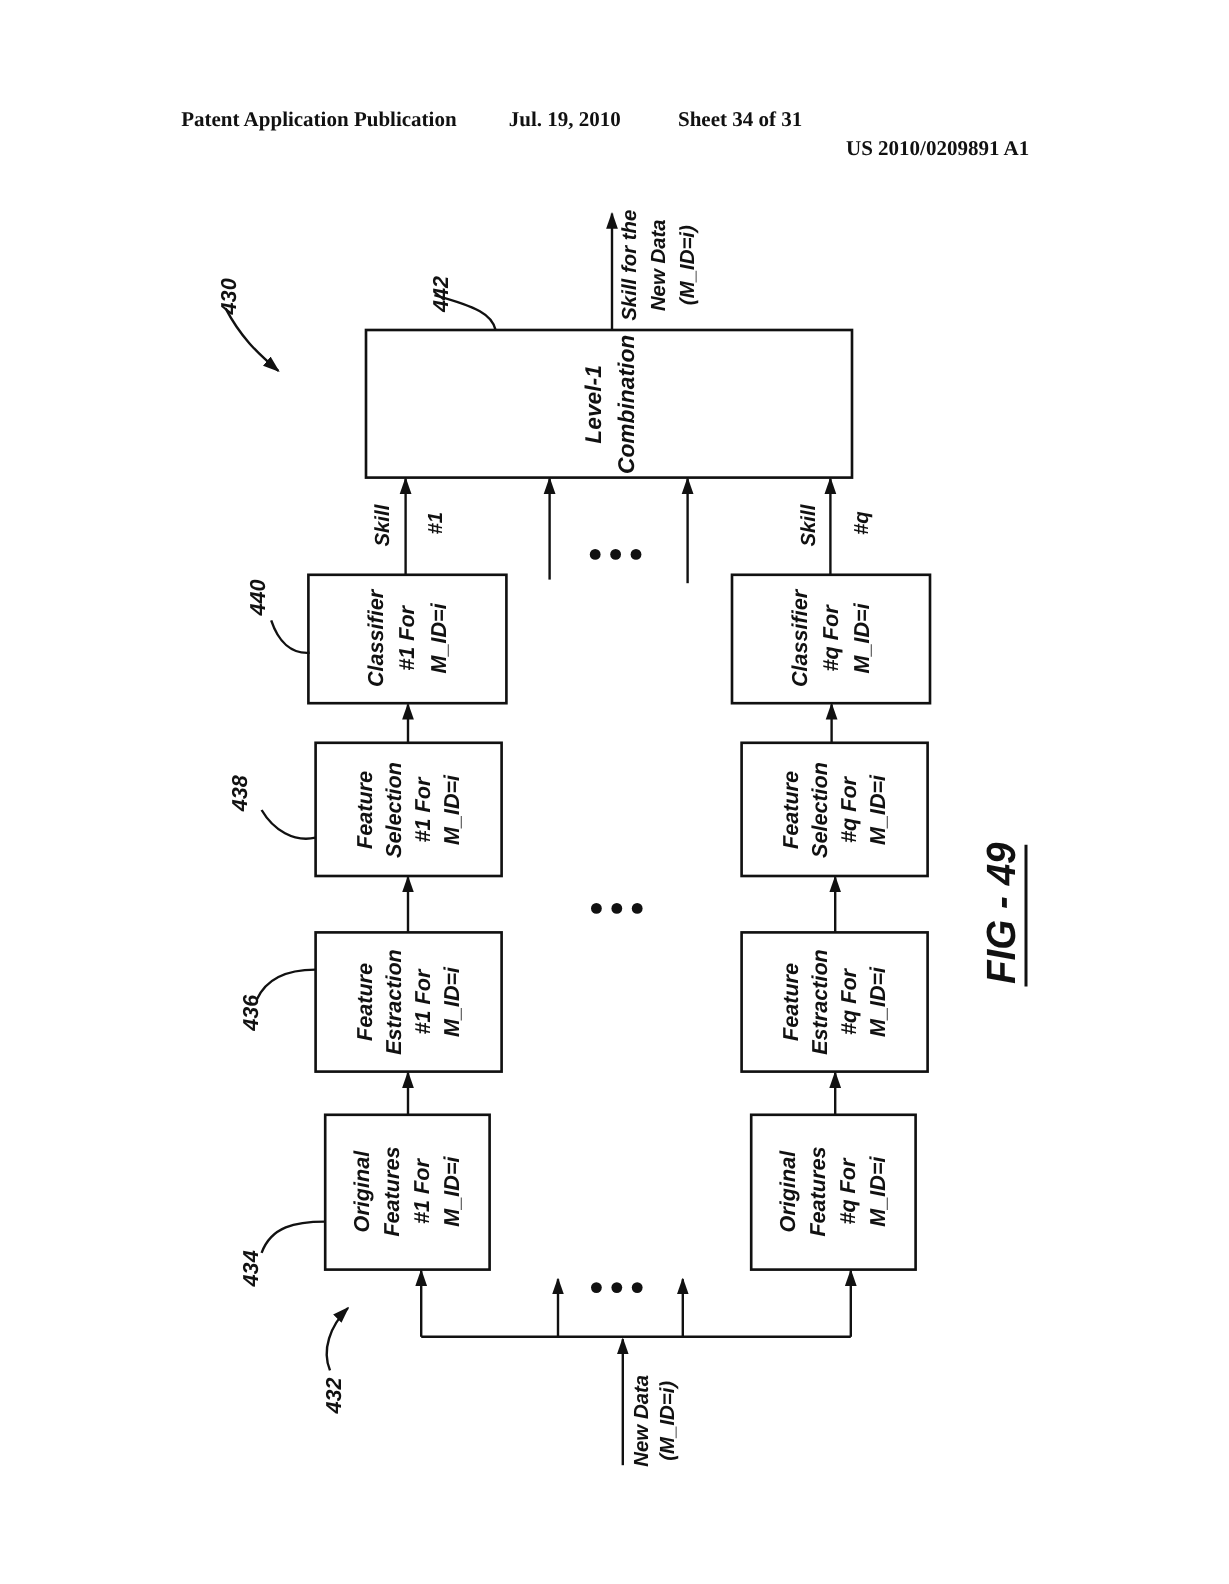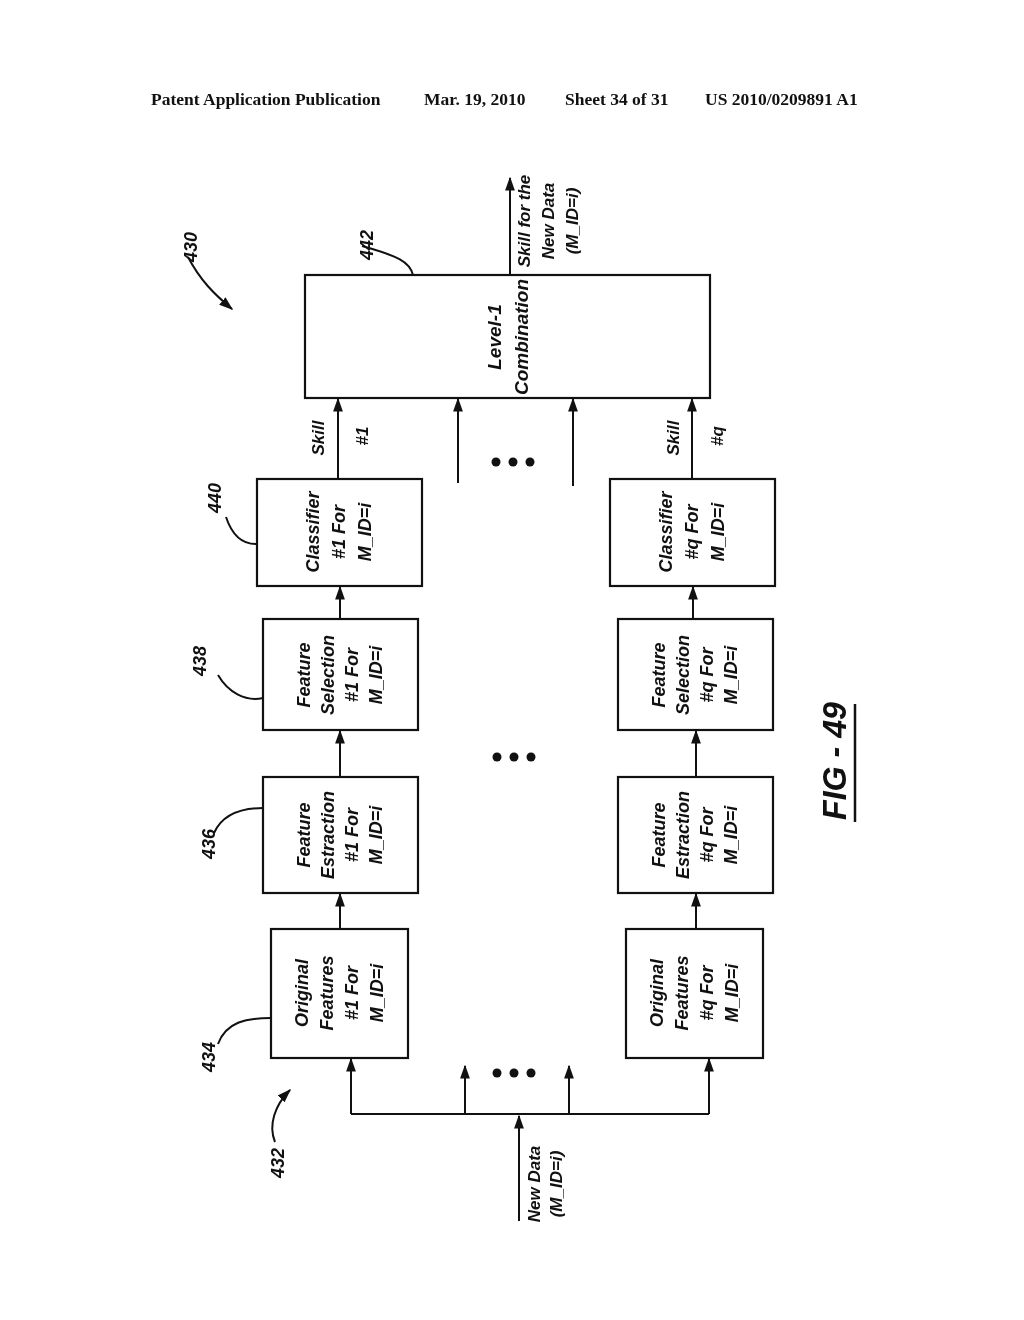--- a/index.html
+++ b/index.html
@@ -9,23 +9,23 @@
   .lbl { font-family: "Liberation Sans", sans-serif; font-style: italic; font-weight: bold; fill: #111; }
   .ref { font-family: "Liberation Sans", sans-serif; font-style: italic; font-weight: bold; fill: #111; font-size: 18px; }
   .box { fill: #fff; stroke: #111; stroke-width: 2.2; }
   .ln { stroke: #111; stroke-width: 2; fill: none; }
   .lead { stroke: #111; stroke-width: 2; fill: none; }
 </style>
 </head>
 <body>
 
 <div class="hdr" style="left:131px;margin-left:20px;">Patent Application Publication</div>
-<div class="hdr" style="left:424px;">Mar. 19, 2010</div>
+<div class="hdr" style="left:424px;">Jul. 19, 2010</div>
 <div class="hdr" style="left:565px;">Sheet 34 of 31</div>
-<div class="hdr" style="left:705px;">US 2010/0209891 A1</div>
+<div class="hdr" style="left:705px;margin-top:24px;">US 2010/0209891 A1</div>
 
 <svg id="diagram" width="1024" height="1320" xmlns="http://www.w3.org/2000/svg">
   <defs>
     <marker id="arr" viewBox="0 0 10 10" refX="9" refY="5" markerWidth="7" markerHeight="9" orient="auto-start-reverse">
       <path d="M0,1.5 L10,5 L0,8.5 z" fill="#111"></path>
     </marker>
   </defs>
 
   <rect class="box" x="305" y="275" width="405" height="123"></rect>
   <rect class="box" x="257" y="479" width="165" height="107"></rect>

